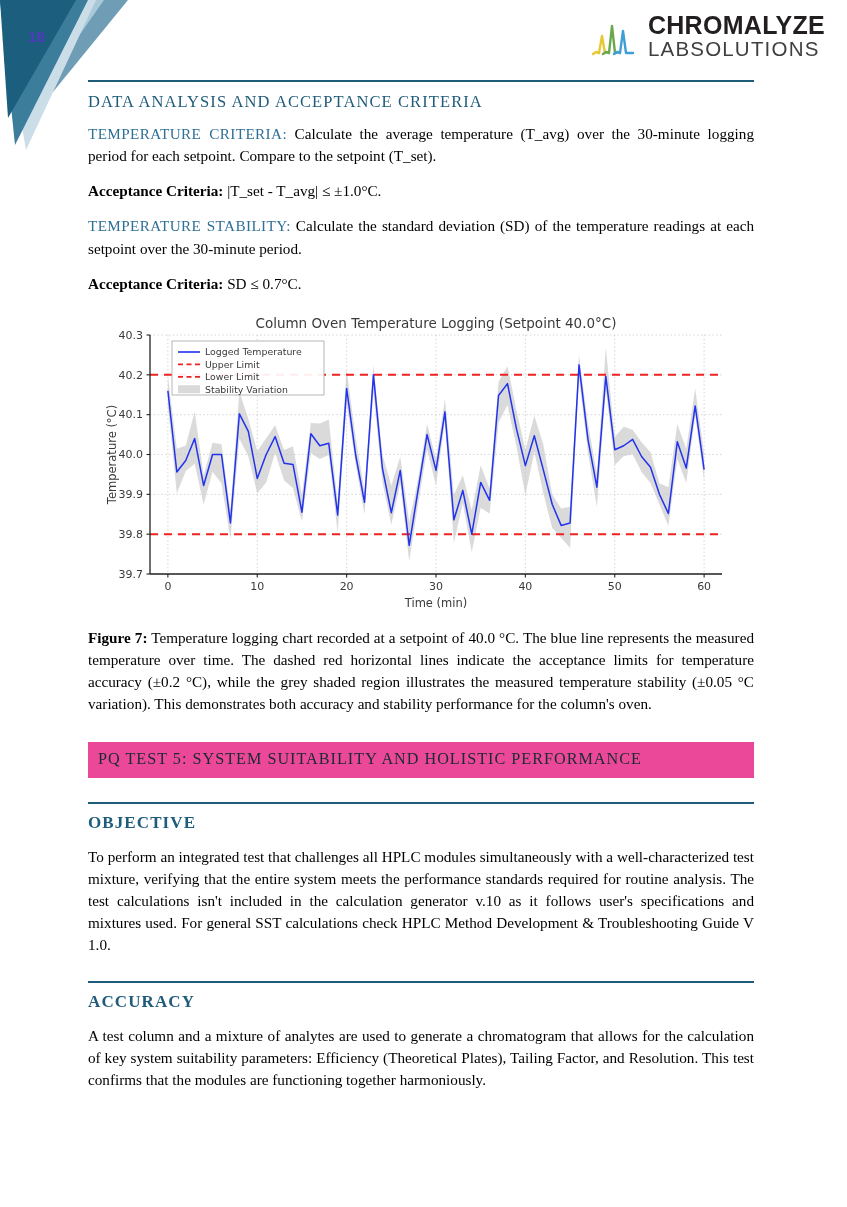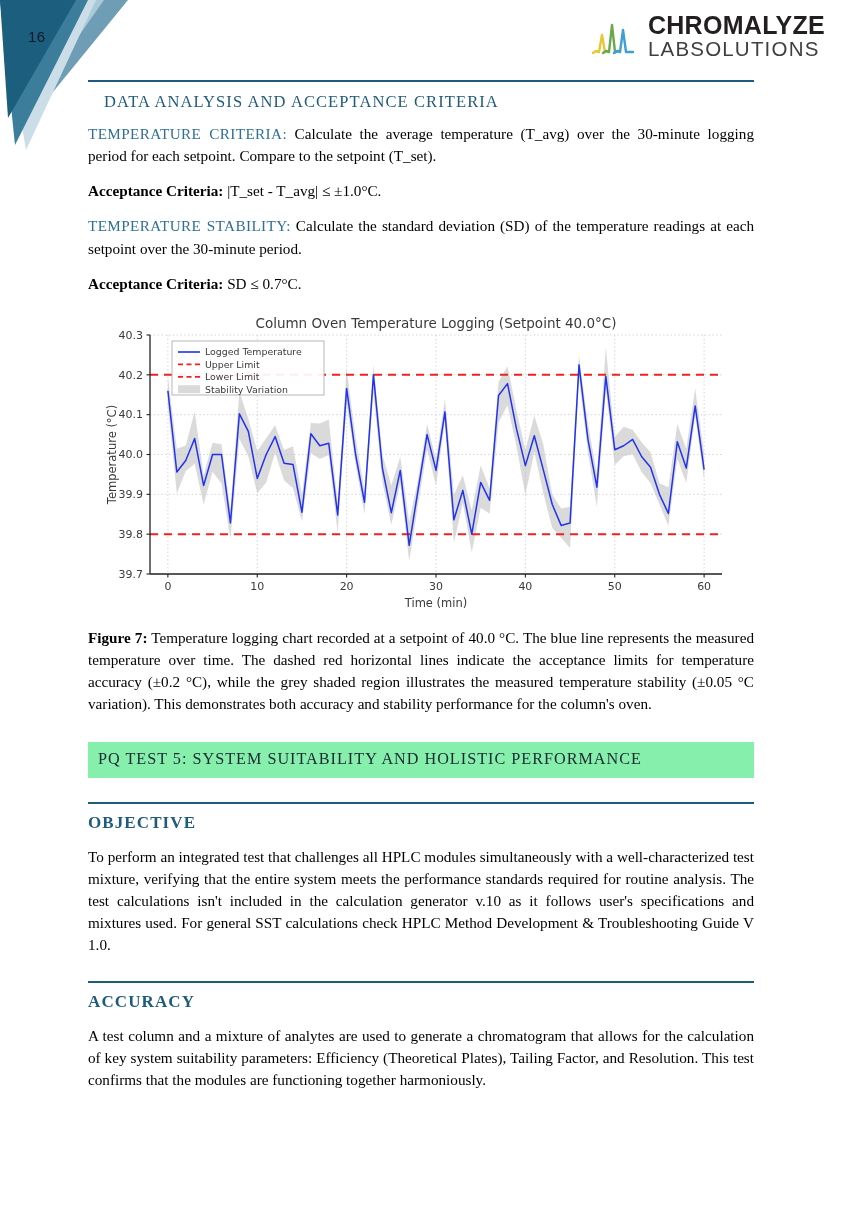--- a/index.html
+++ b/index.html
@@ -25,32 +25,32 @@
     height: 175px;
     overflow: hidden;
   }
   .corner svg { display: block; }
   .page-num {
     position: absolute;
     left: 28px;
     top: 28px;
     font-family: "Liberation Sans", sans-serif;
     font-size: 15px;
-    color: #0f172a;
+    color: #6d28d9;
     letter-spacing: .5px;
     z-index: 3;
   }
 
   
   .logo {
     position: absolute;
     right: 22px;
     top: 13px;
     display: flex;
-    align-items: flex-start;
+    align-items: flex-end;
     gap: 12px;
   }
   .logo-mark { width: 46px; height: 46px; display: block; }
   .logo-text { line-height: 1; }
   .logo-top {
     font-family: "Liberation Sans", sans-serif;
     font-weight: bold;
     font-size: 25px;
     letter-spacing: .3px;
     color: #231f20;
@@ -78,21 +78,21 @@
     border-top: 2.2px solid #1f5b7a;
     margin: 0;
   }
   .rule.top-rule { margin-top: 80px; }
 
   h2.sec-head {
     font-size: 16.5px;
     font-weight: normal;
     color: #1f5b7a;
     letter-spacing: 1.1px;
-    margin: 10px 0 0 16px;
+    margin: 10px 0 0 0;
     line-height: 1.2;
   }
 
   p.body {
     font-size: 15.2px;
     line-height: 1.46;
     margin: 13px 0 0 0;
     text-align: justify;
   }
   p.body.first { margin-top: 11px; }
@@ -114,21 +114,21 @@
 
   p.caption {
     font-size: 15.2px;
     line-height: 1.46;
     margin: 14px 0 0 0;
     text-align: justify;
   }
 
   
   .banner {
-    background: #86efac;
+    background: #ec4899;
     color: #1a2a33;
     font-size: 16.2px;
     letter-spacing: 1px;
     padding: 8px 10px 9px 10px;
     margin-top: 26px;
   }
 
   .rule.sec-rule { margin-top: 24px; }
 
   h3.sub-head {

